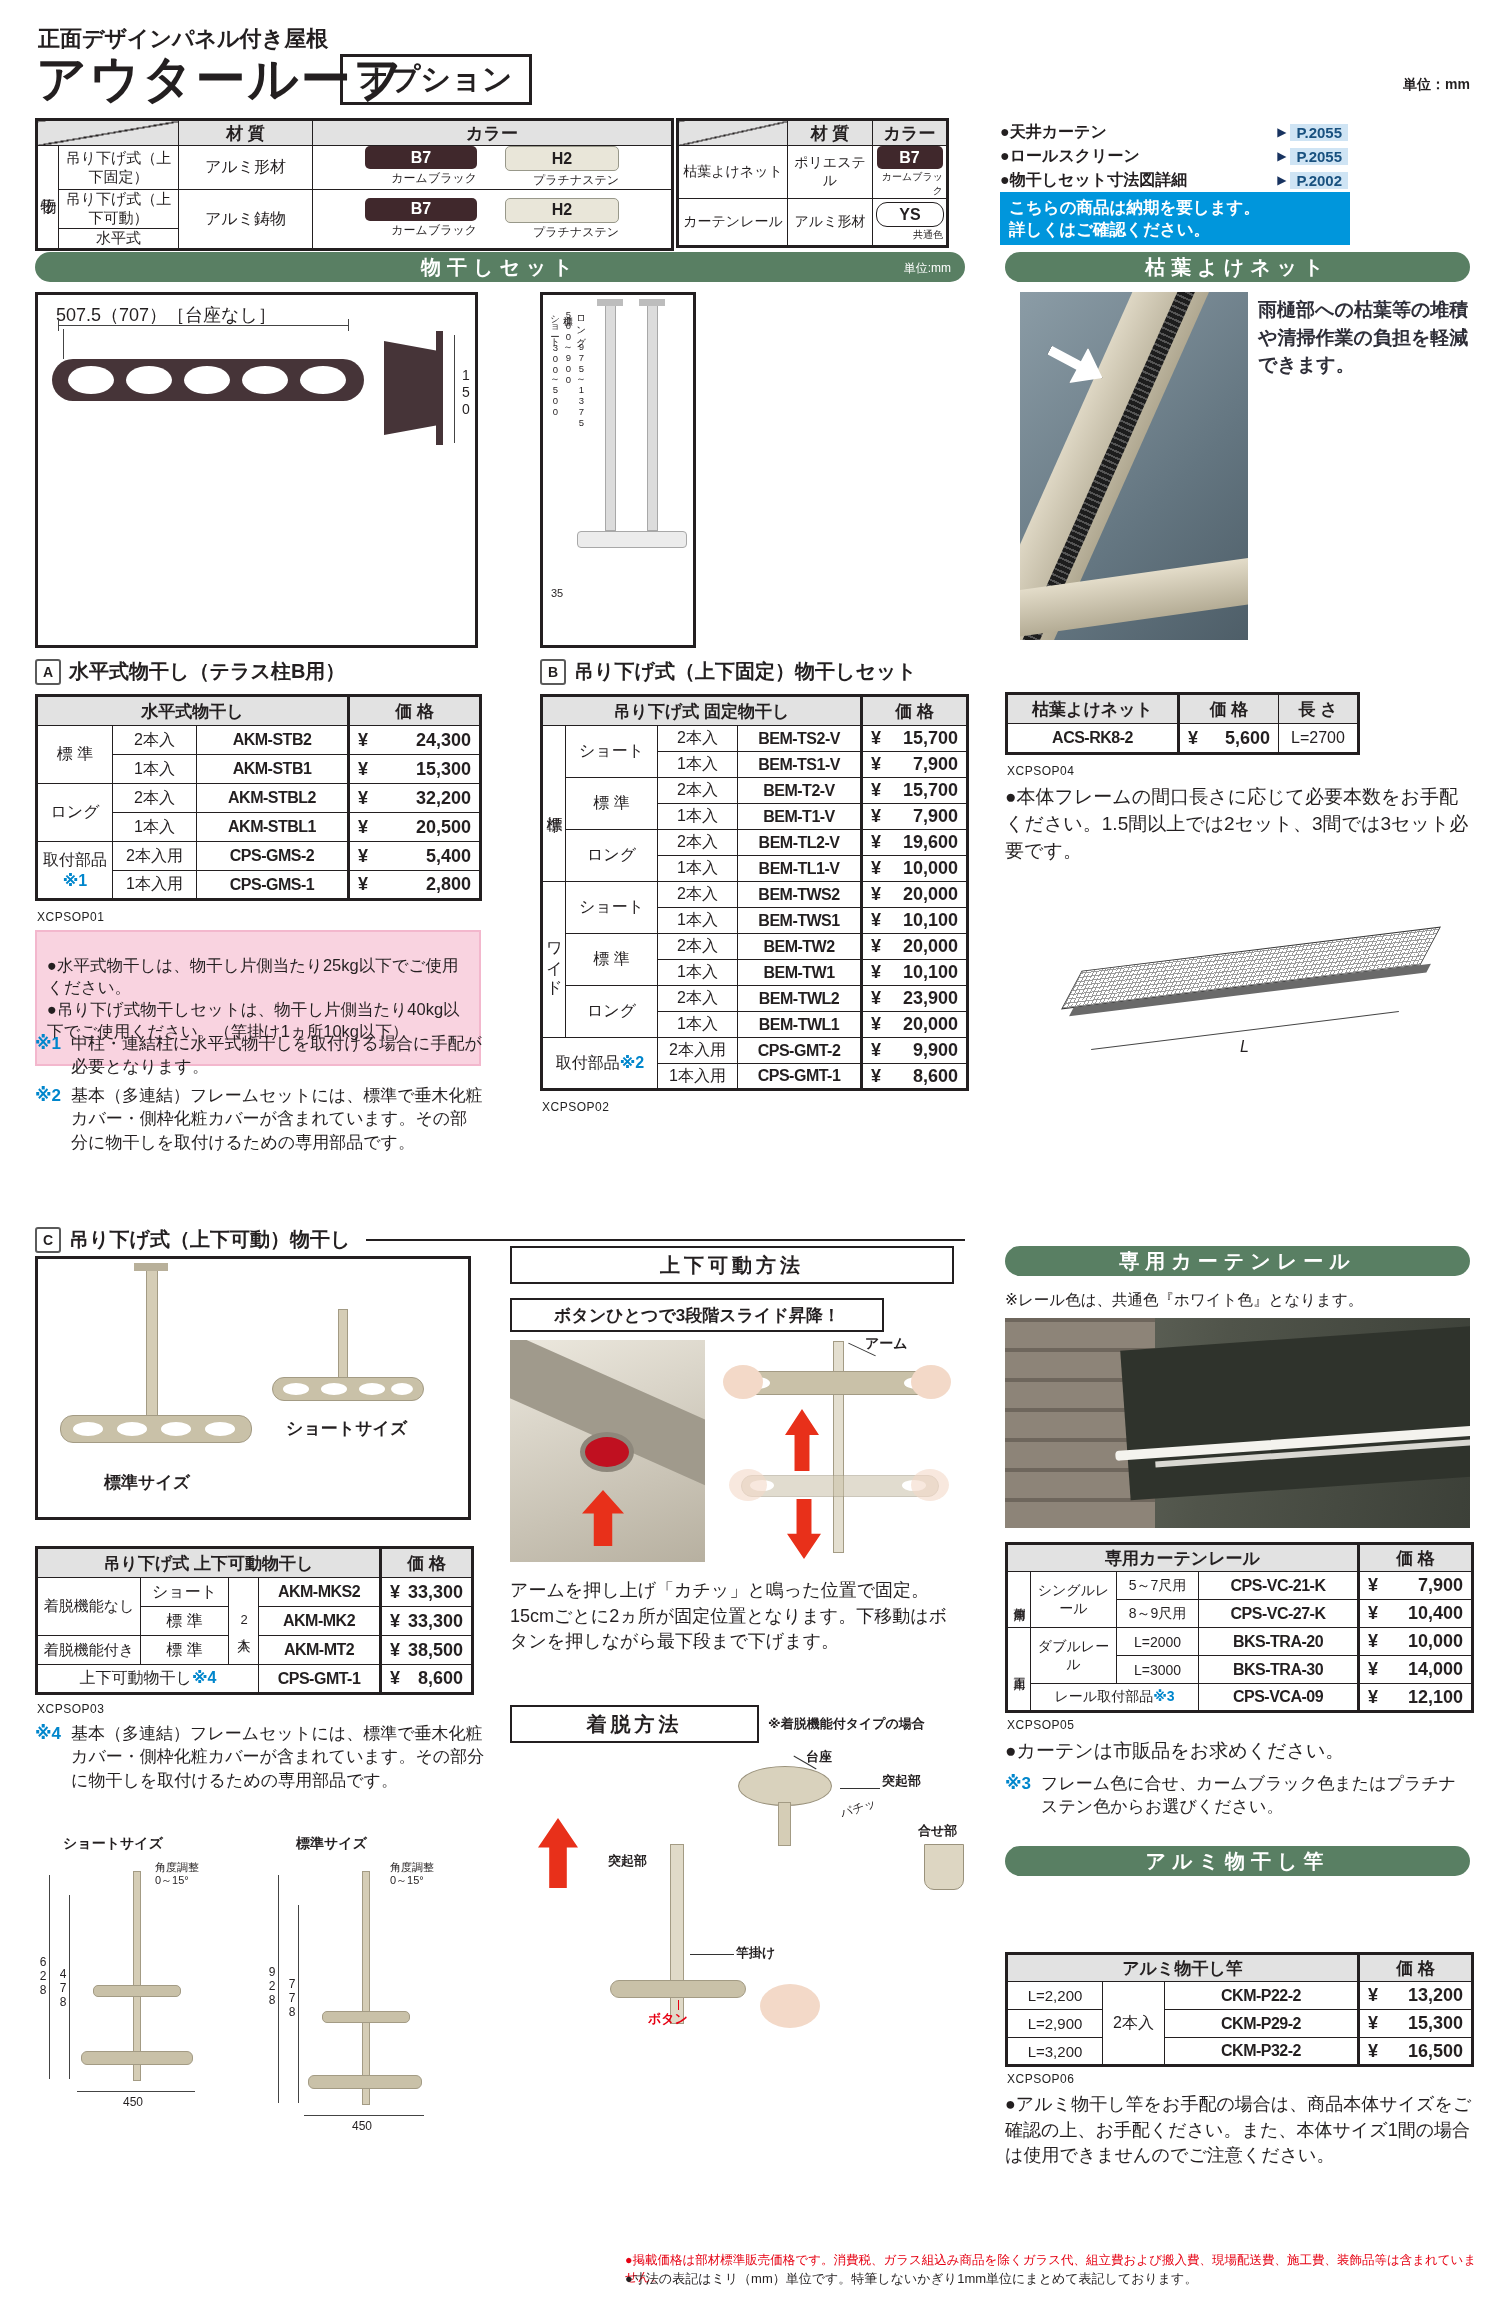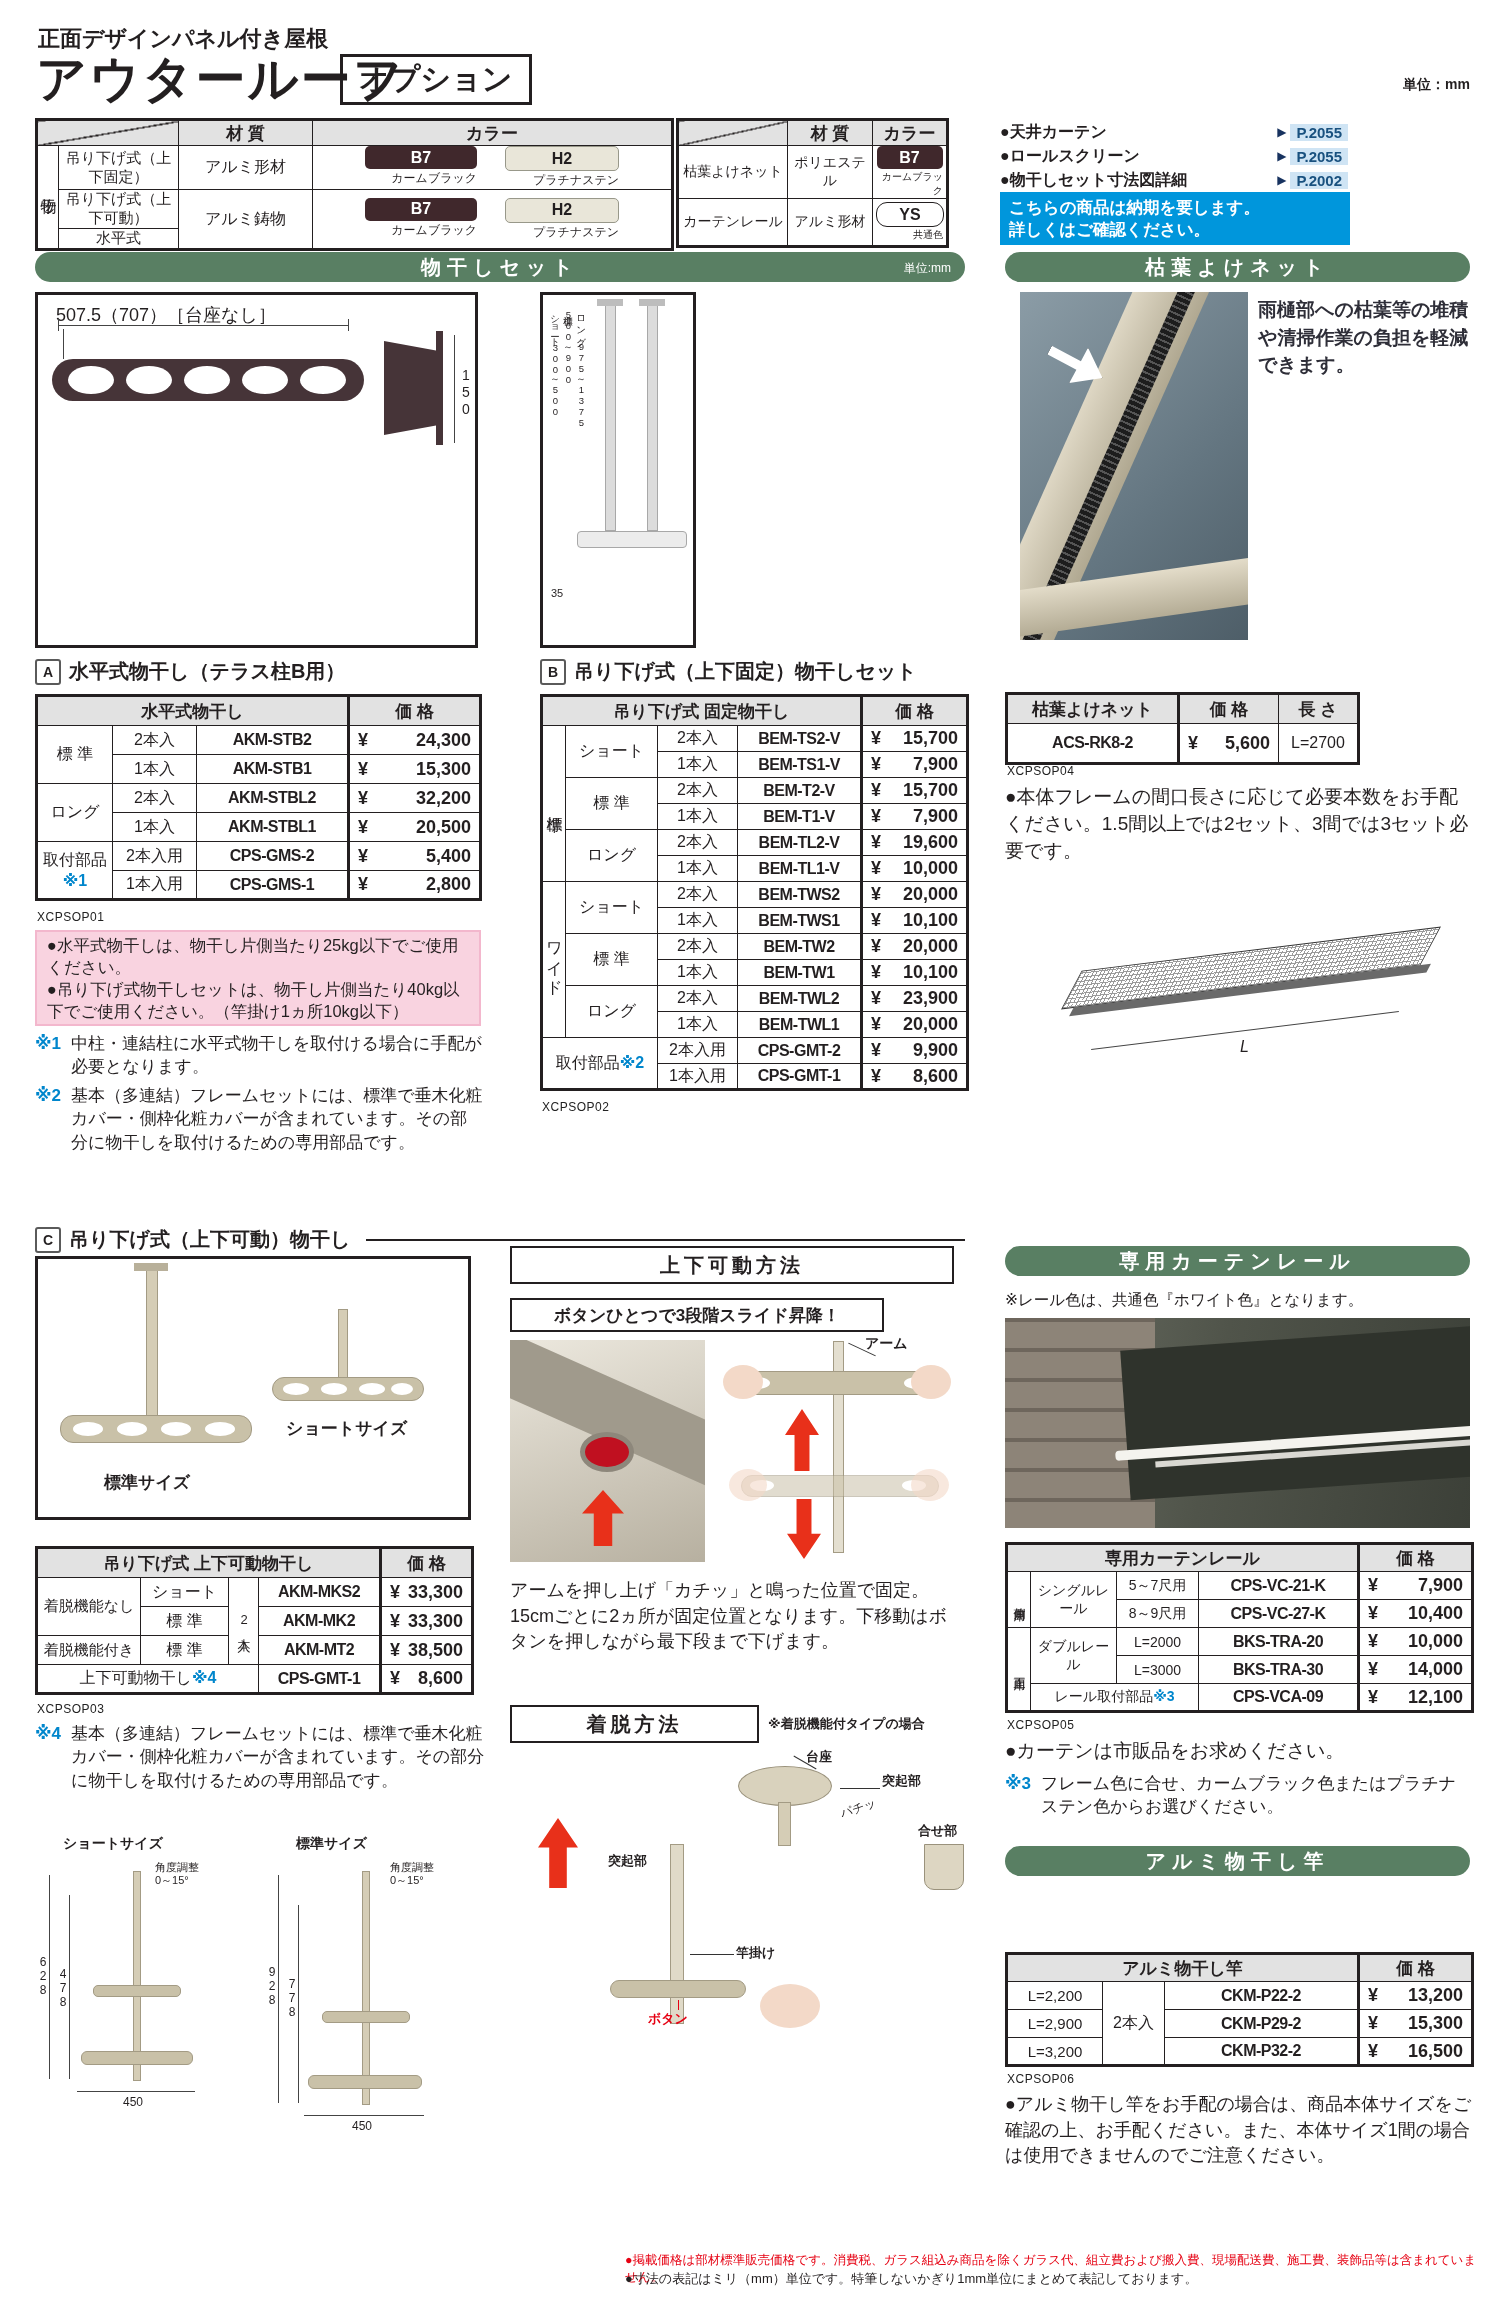--- a/index.html
+++ b/index.html
@@ -49,21 +49,21 @@
   .tagbox{display:inline-flex;flex:0 0 auto;width:22px;height:22px;border:2px solid #5a5a5a;border-radius:3px;align-items:center;justify-content:center;font-size:14px;font-weight:bold;background:#fff}
   .seclabel{position:absolute;display:flex;align-items:center;gap:8px;font-size:20px;font-weight:bold;white-space:nowrap}
   .secline{flex:1 1 auto;border-top:2px solid #231f20;margin-left:8px}
   
   .rarrow{position:absolute;background:#e8301a;clip-path:polygon(50% 0,100% 42%,72% 42%,72% 100%,28% 100%,28% 42%,0 42%)}
   .dim{position:absolute;font-size:12px;color:#231f20}
   .dimline{position:absolute;background:#444}
   .pole{position:absolute;background:#d5cdb6;border:1px solid #a39b84}
   .armbar{position:absolute;background:#c9c1a8;border:1px solid #a39b84;border-radius:13px}
   .hole{position:absolute;background:#fff;border-radius:50%}
-  .pinkbox{position:absolute;background:#f9d3e0;border:2px solid #f3b7cd;padding:2px 10px;font-size:16.5px;line-height:1.34}
+  .pinkbox{position:absolute;background:#f9d3e0;border:2px solid #f3b7cd;padding:22px 10px;font-size:16.5px;line-height:1.34}
   .leader{position:absolute;background:#333}
   .lbl{position:absolute;font-size:13px;white-space:nowrap}
   .red{color:#e60012}
 </style>
 </head>
 <body>
 
 <div id="page">
 
   <div class="abs b" style="left:38px;top:24px;font-size:22px">正面デザインパネル付き屋根</div>
@@ -521,21 +521,21 @@
         <col style="width:172px">
         <col style="width:100px">
         <col style="width:80px">
       </colgroup>
     <tbody>
         <tr style="height:30px">
       <th class="hd">枯葉よけネット</th>
       <th class="hd pl">価 格</th>
       <th class="hd">長 さ</th>
     </tr>
-    <tr style="height:40px">
+    <tr style="height:30px">
       <td class="code">ACS-RK8-2</td>
       <td class="pl">
             <div class="price">
               <span>¥</span>
               <span>5,600</span>
             </div>
           </td>
       <td style="font-size:16px">L=2700</td>
     </tr>
   </tbody>

